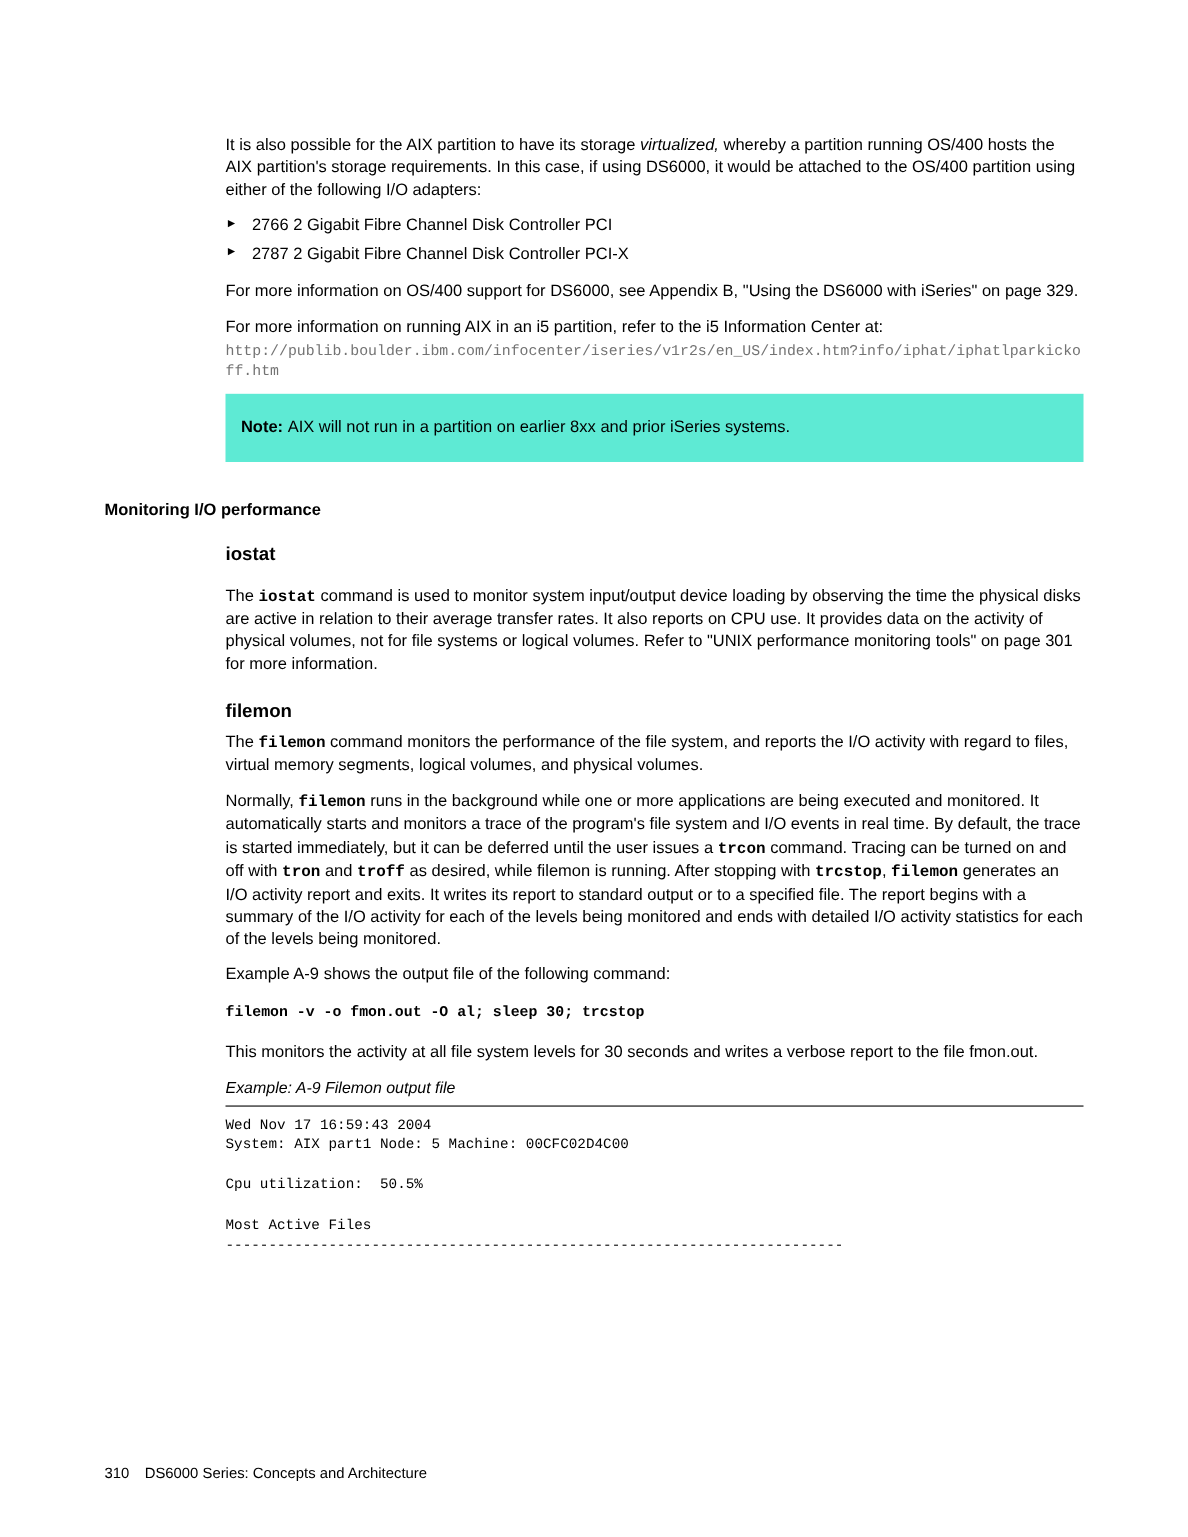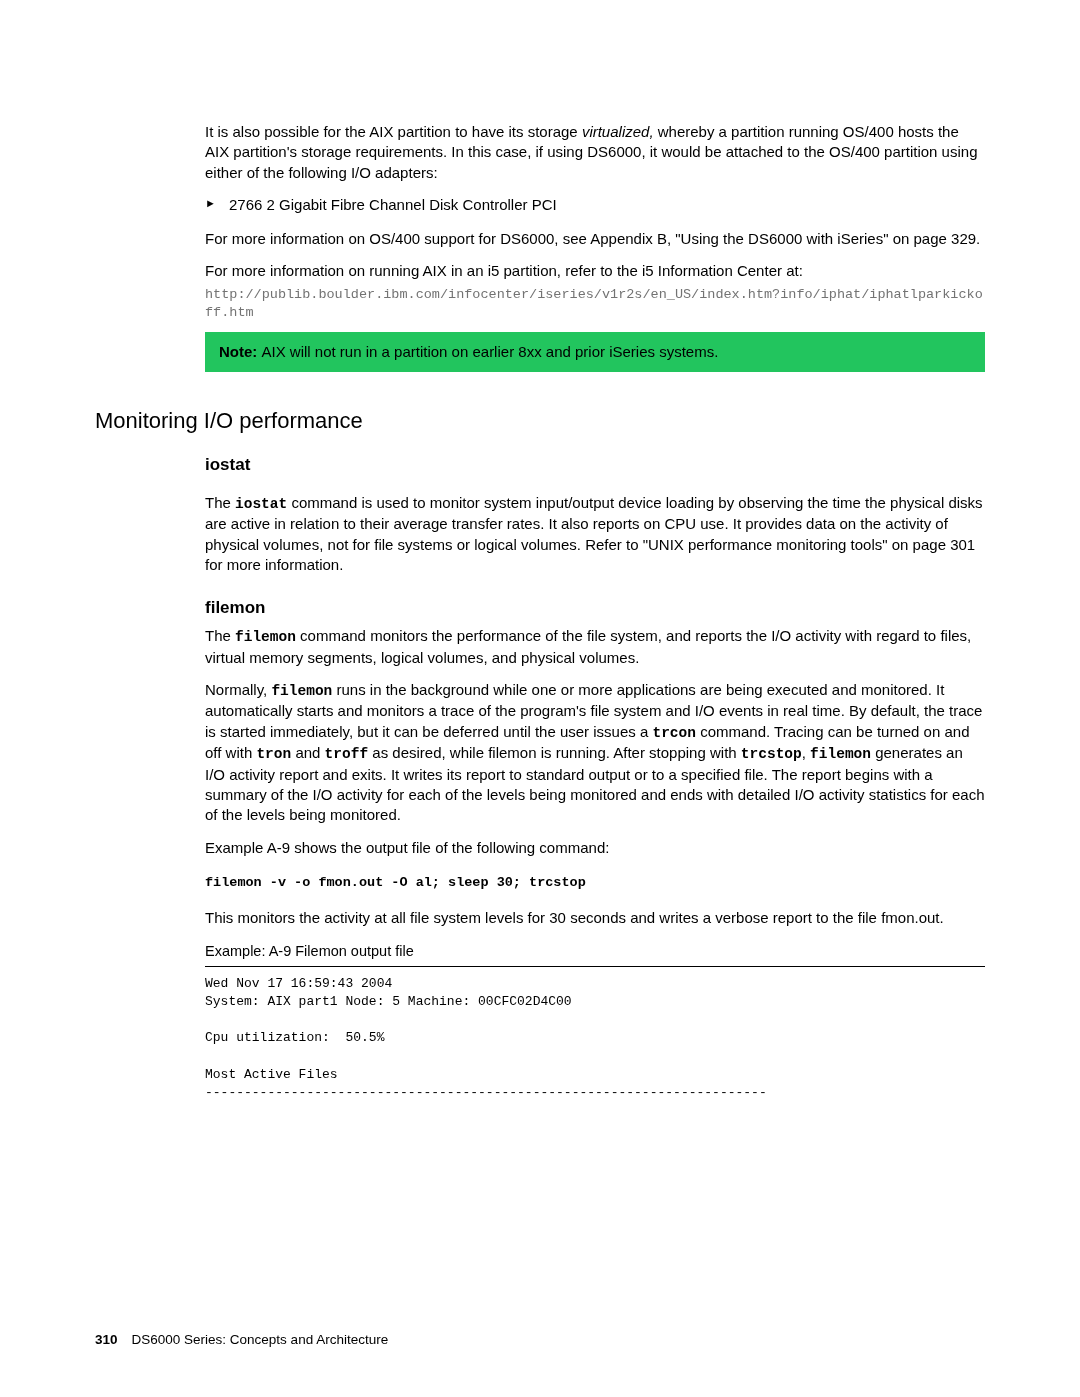--- a/index.html
+++ b/index.html
@@ -38,81 +38,83 @@
     }
     .ital { font-style: italic; }
     .link {
       font-family: "Courier New", monospace;
       color: #737373;
       font-size: 13.5px;
       word-break: break-all;
       margin: 4px 0 10px 0;
     }
     .note-box {
-      background: #22c55e;
-      padding: 10px 14px;
+      background: #5eead4;
+      padding: 21px 14px;
       margin: 8px 0 20px 0;
     }
     .note-box .bold { font-weight: bold; }
     h2.section-heading {
-      font-size: 22px;
-      font-weight: normal;
+      font-size: 15px;
+      font-weight: bold;
       margin: 34px 0 18px -110px;
     }
     h3.sub-heading {
       font-size: 17px;
       font-weight: bold;
       margin: 16px 0 6px 0;
     }
     .mono-inline {
       font-family: "Courier New", monospace;
       font-weight: bold;
       font-size: 14.5px;
     }
     .mono-block {
       font-family: "Courier New", monospace;
       font-weight: bold;
       font-size: 13.5px;
       margin: 16px 0;
     }
     .example-caption {
+      font-style: italic;
       margin: 14px 0 4px 0;
       font-size: 14.5px;
     }
     .rule {
       border: none;
       border-top: 1px solid #000;
       margin: 4px 0 8px 0;
     }
     .code-output {
       font-family: "Courier New", monospace;
       font-size: 13px;
       white-space: pre;
       line-height: 1.4;
     }
     .footer {
       position: absolute;
       bottom: 48px;
       left: 95px;
       font-size: 13.5px;
     }
-    .footer .pageno { font-weight: bold; margin-right: 14px; }
+    .footer .pageno { font-weight: normal; margin-right: 14px; }
   </style>
 </head>
 <body>
 
 <div class="content">
 
 
   <p class="para">
     <span>It is also possible for the AIX partition to have its storage </span><span class="ital">virtualized,</span><span> whereby a partition running OS/400 hosts the AIX partition's storage requirements. In this case, if using DS6000, it would be attached to the OS/400 partition using either of the following I/O adapters:</span>
   </p>
 
   <ul class="bullet-list">
     <li class="bullet-item"><span>2766 2 Gigabit Fibre Channel Disk Controller PCI</span></li>
+    <li class="bullet-item"><span>2787 2 Gigabit Fibre Channel Disk Controller PCI-X</span></li>
   </ul>
 
   <p class="para">For more information on OS/400 support for DS6000, see Appendix B, "Using the DS6000 with iSeries" on page 329.</p>
 
   <p class="para" style="margin-bottom:4px">For more information on running AIX in an i5 partition, refer to the i5 Information Center at:</p>
 
   <div class="link">http://publib.boulder.ibm.com/infocenter/iseries/v1r2s/en_US/index.htm?info/iphat/iphatlparkickoff.htm</div>
 
   <div class="note-box">
     <span class="bold">Note: </span><span>AIX will not run in a partition on earlier 8xx and prior iSeries systems.</span>

